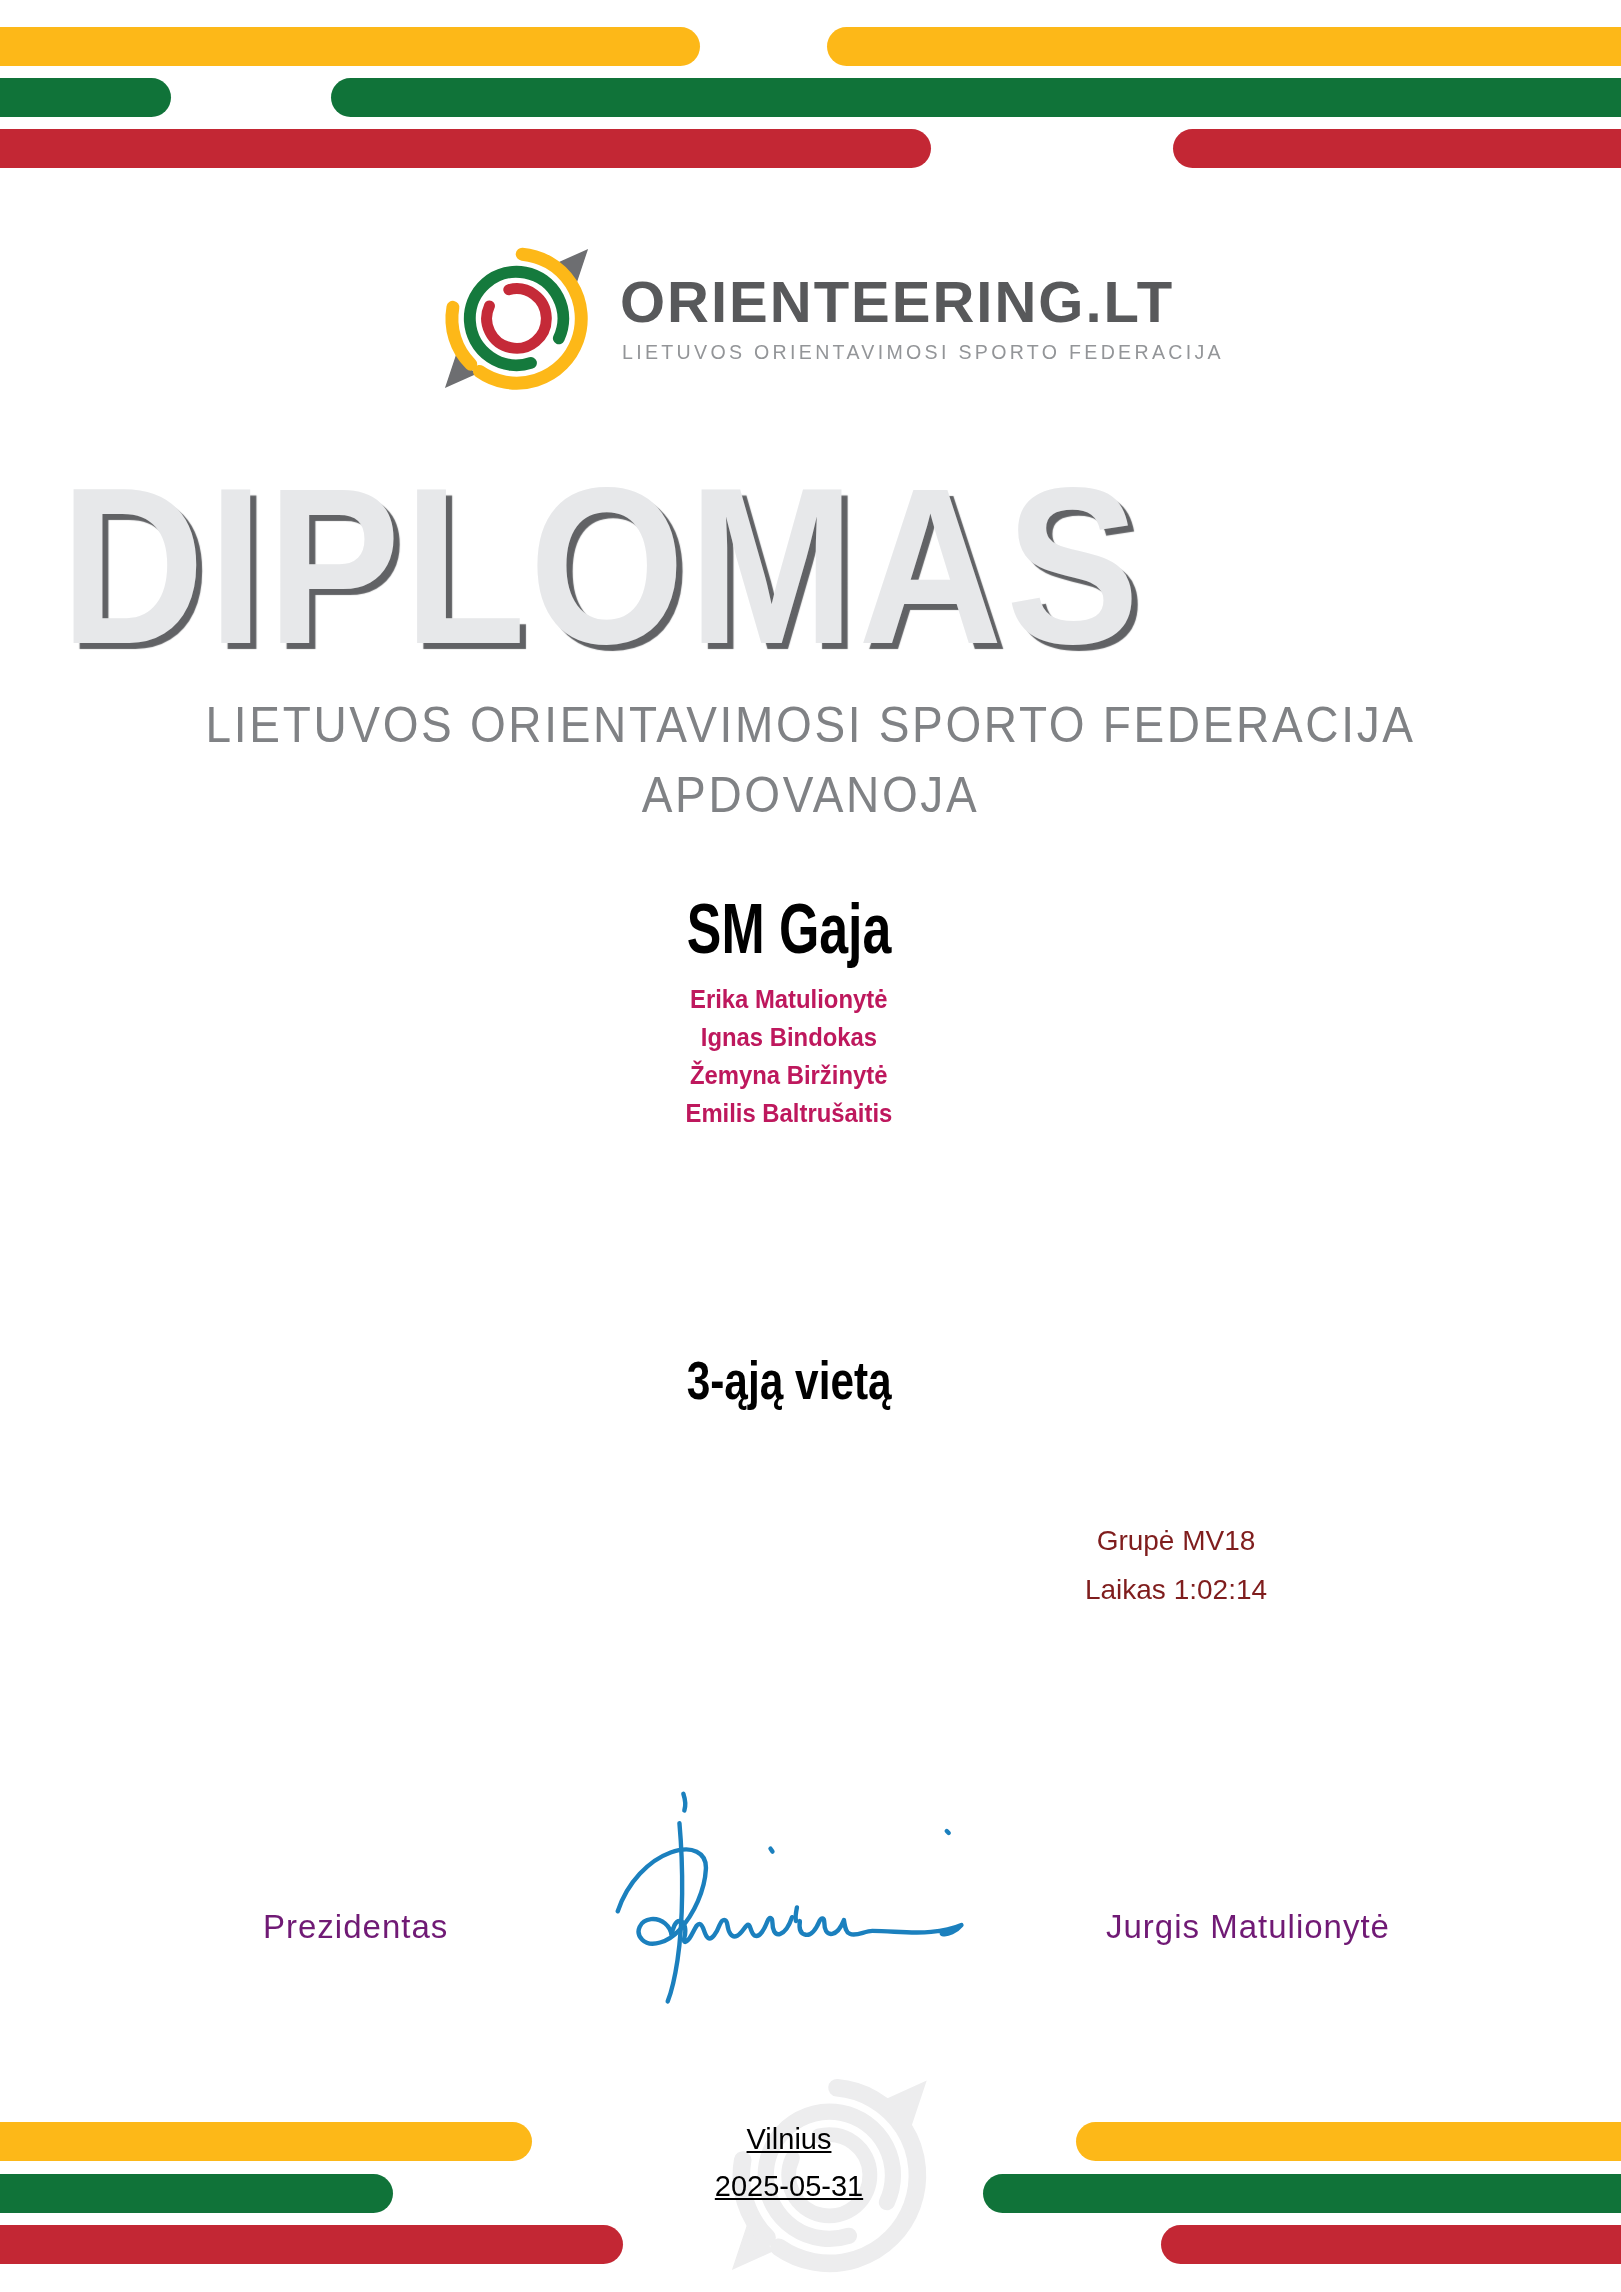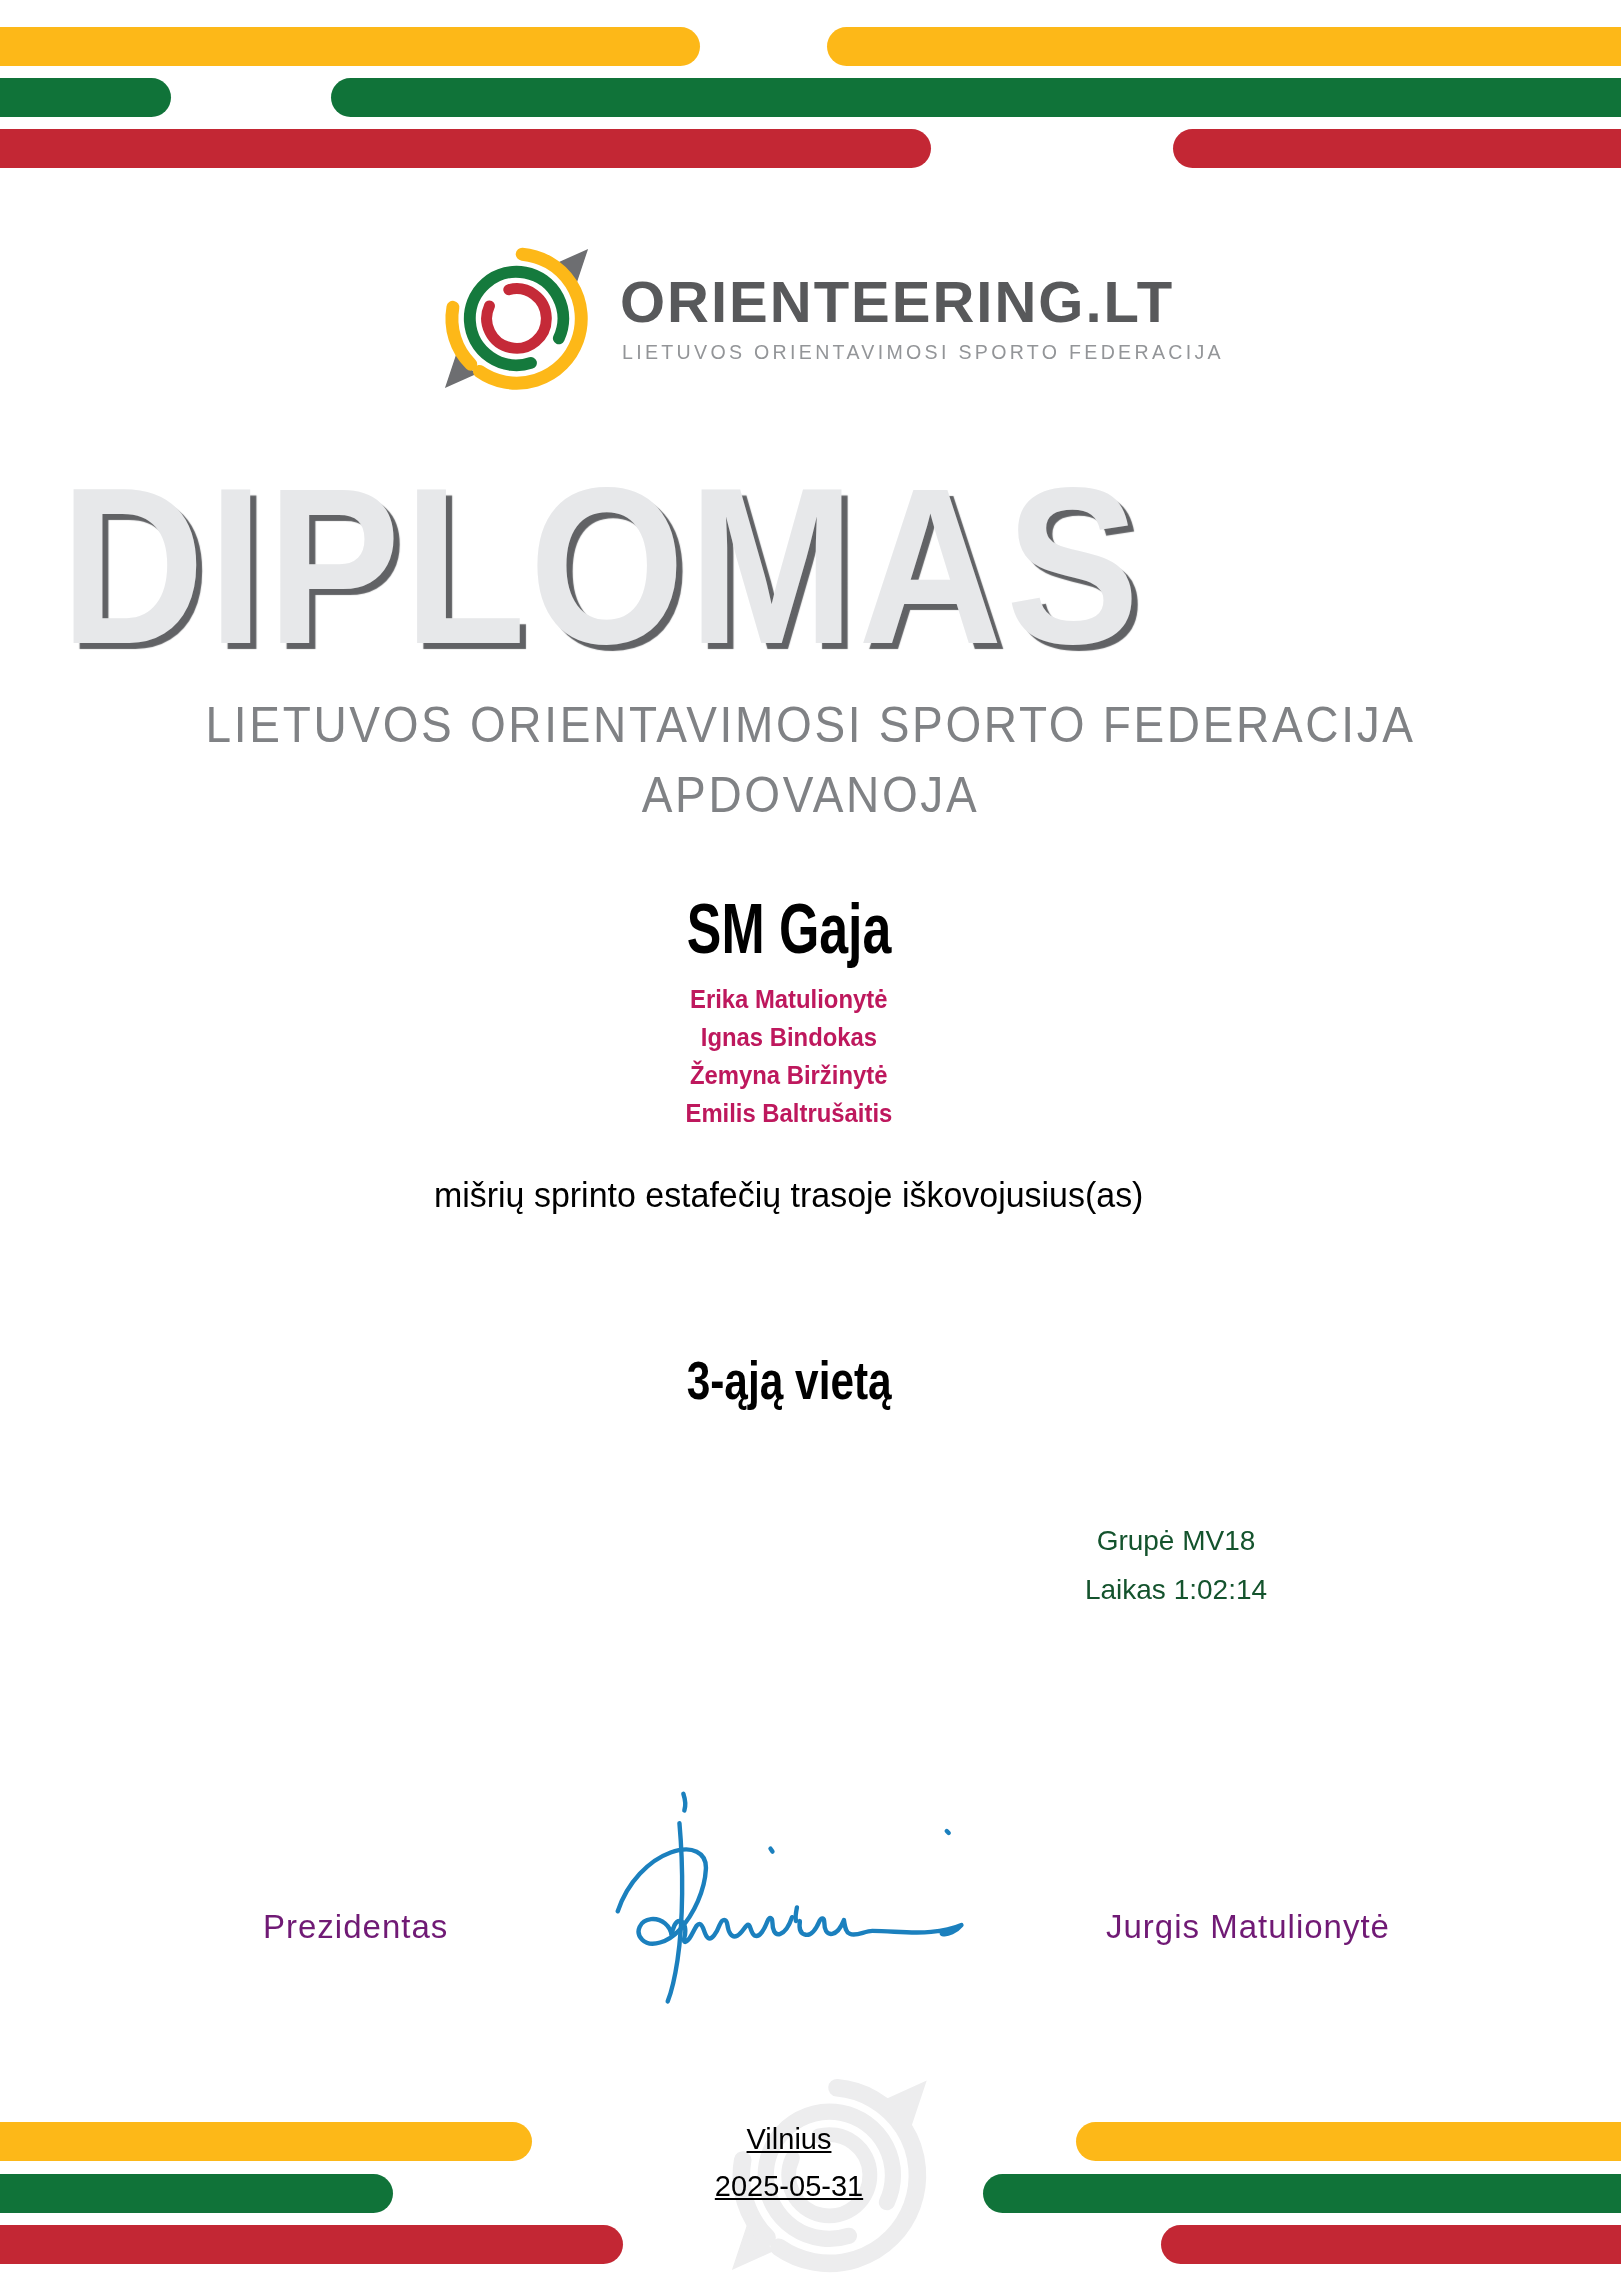--- a/index.html
+++ b/index.html
@@ -51,21 +51,21 @@
   .team-name .squeeze{display:inline-block;transform:scale(.73,1);transform-origin:center;white-space:nowrap;}
   .members{top:980px;font-size:26.5px;line-height:38px;font-weight:700;color:#be185d;}
   .members .squeeze{display:inline-block;transform:scale(.9,1);transform-origin:center;white-space:nowrap;}
   .event-lines{top:1166px;font-size:35px;line-height:58px;font-weight:400;color:#000;}
   .event-lines .squeeze{display:inline-block;transform:scale(.97,1);transform-origin:center;white-space:nowrap;}
   .place-line{top:1351px;font-size:53px;line-height:59px;font-weight:700;color:#000;}
   .place-line .squeeze{display:inline-block;transform:scale(.8,1);transform-origin:center;white-space:nowrap;}
 
   
   .result-block{position:absolute;left:980px;top:1521px;width:392px;text-align:center;
-    font-size:28px;color:#14532d;font-weight:400;}
+    font-size:28px;color:#7f1d1d;font-weight:400;}
   .result-block .row{line-height:39px;}
   .result-block .row + .row{margin-top:10px;}
 
   
   .sig-label{
     position:absolute;top:1907px;font-size:33px;line-height:39px;
     letter-spacing:1px;color:#701a75;font-weight:400;white-space:nowrap;
   }
   .sig-label.left{left:263px;}
   .sig-label.right{left:1106px;}
@@ -113,21 +113,20 @@
     <span class="squeeze">SM Gaja</span>
   </div>
   <div class="centercol members">
     <div><span class="squeeze">Erika Matulionytė</span></div>
     <div><span class="squeeze">Ignas Bindokas</span></div>
     <div><span class="squeeze">Žemyna Biržinytė</span></div>
     <div><span class="squeeze">Emilis Baltrušaitis</span></div>
   </div>
 
   <div class="centercol event-lines">
-    <div><span class="squeeze">mišrių sprinto estafečių trasoje iškovojusius(as)</span></div>
   </div>
 
   <div class="centercol place-line">
     <span class="squeeze">3-ąją vietą</span>
   </div>
 
   <div class="result-block">
     <div class="row">Grupė MV18</div>
     <div class="row">Laikas 1:02:14</div>
   </div>

